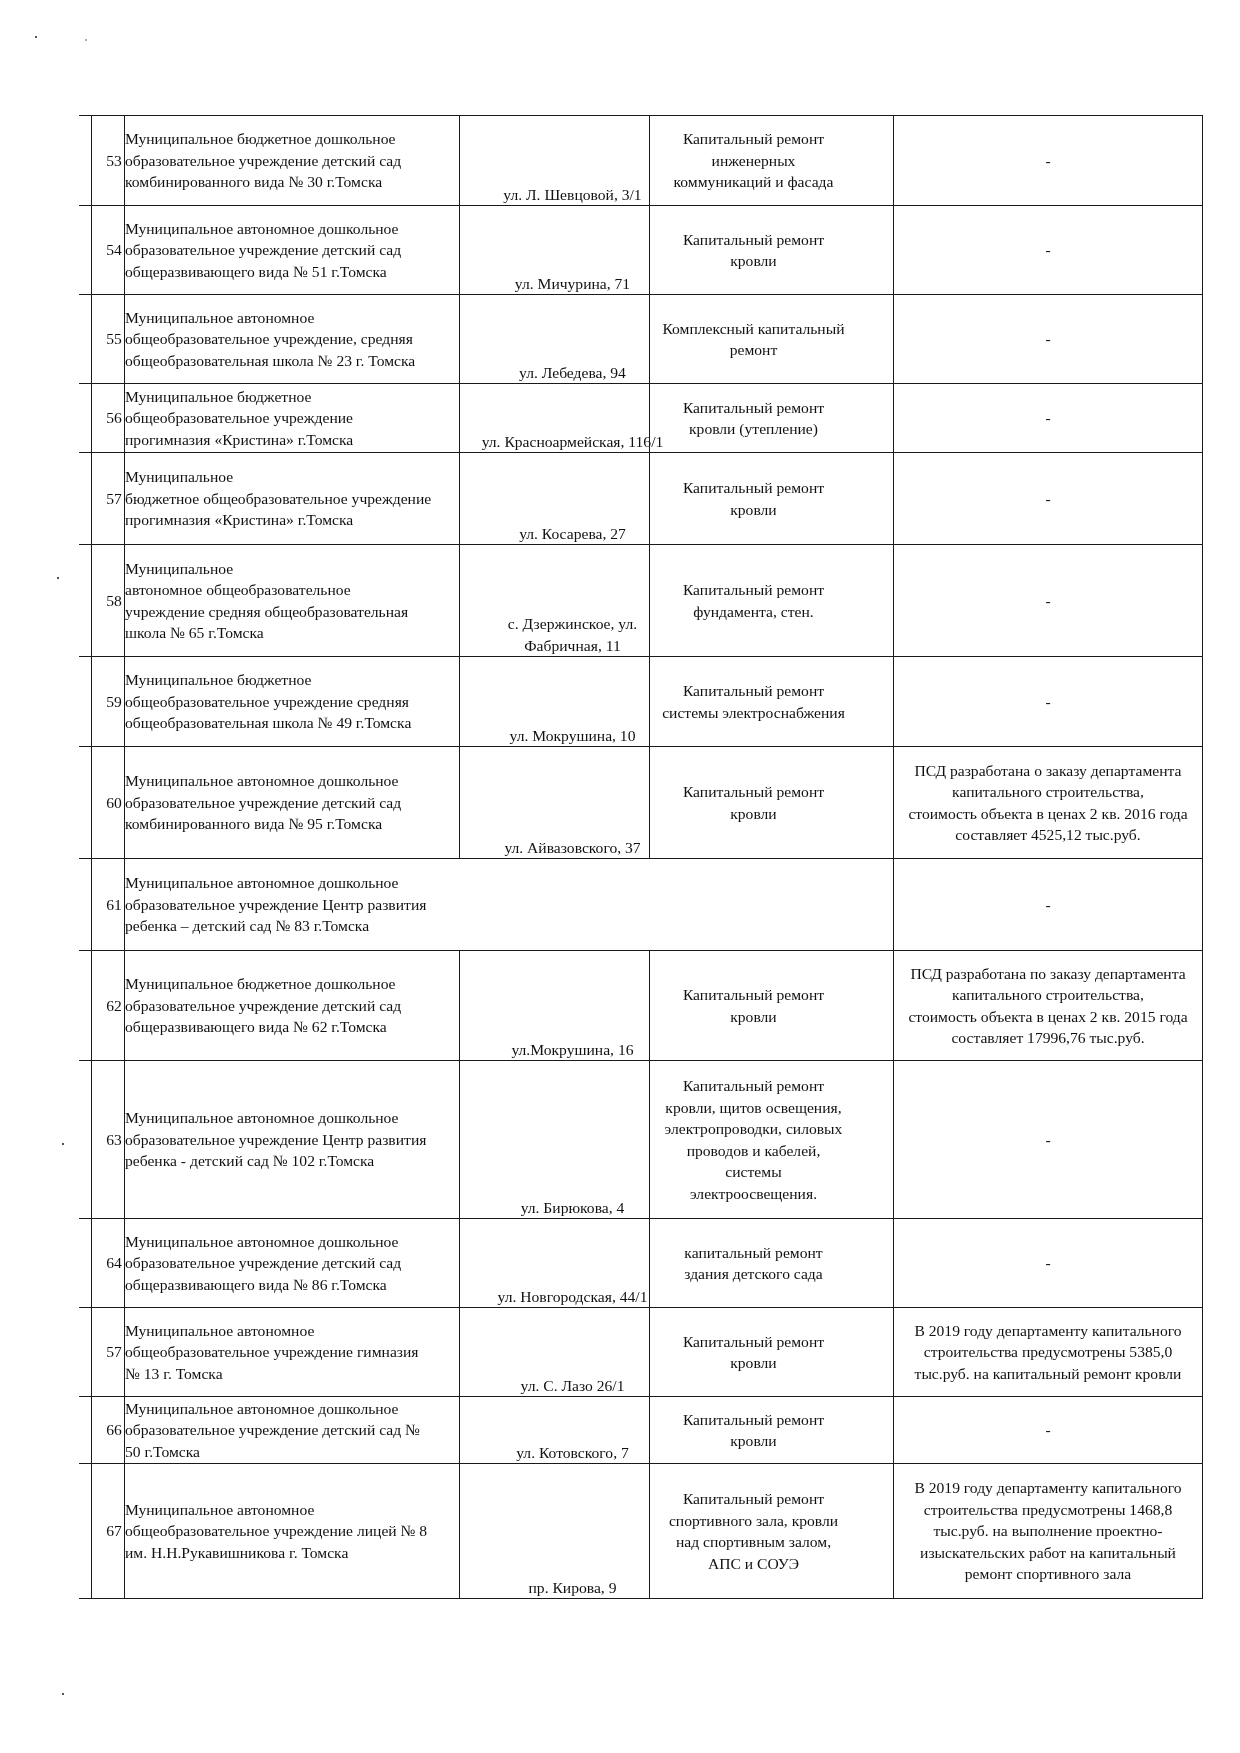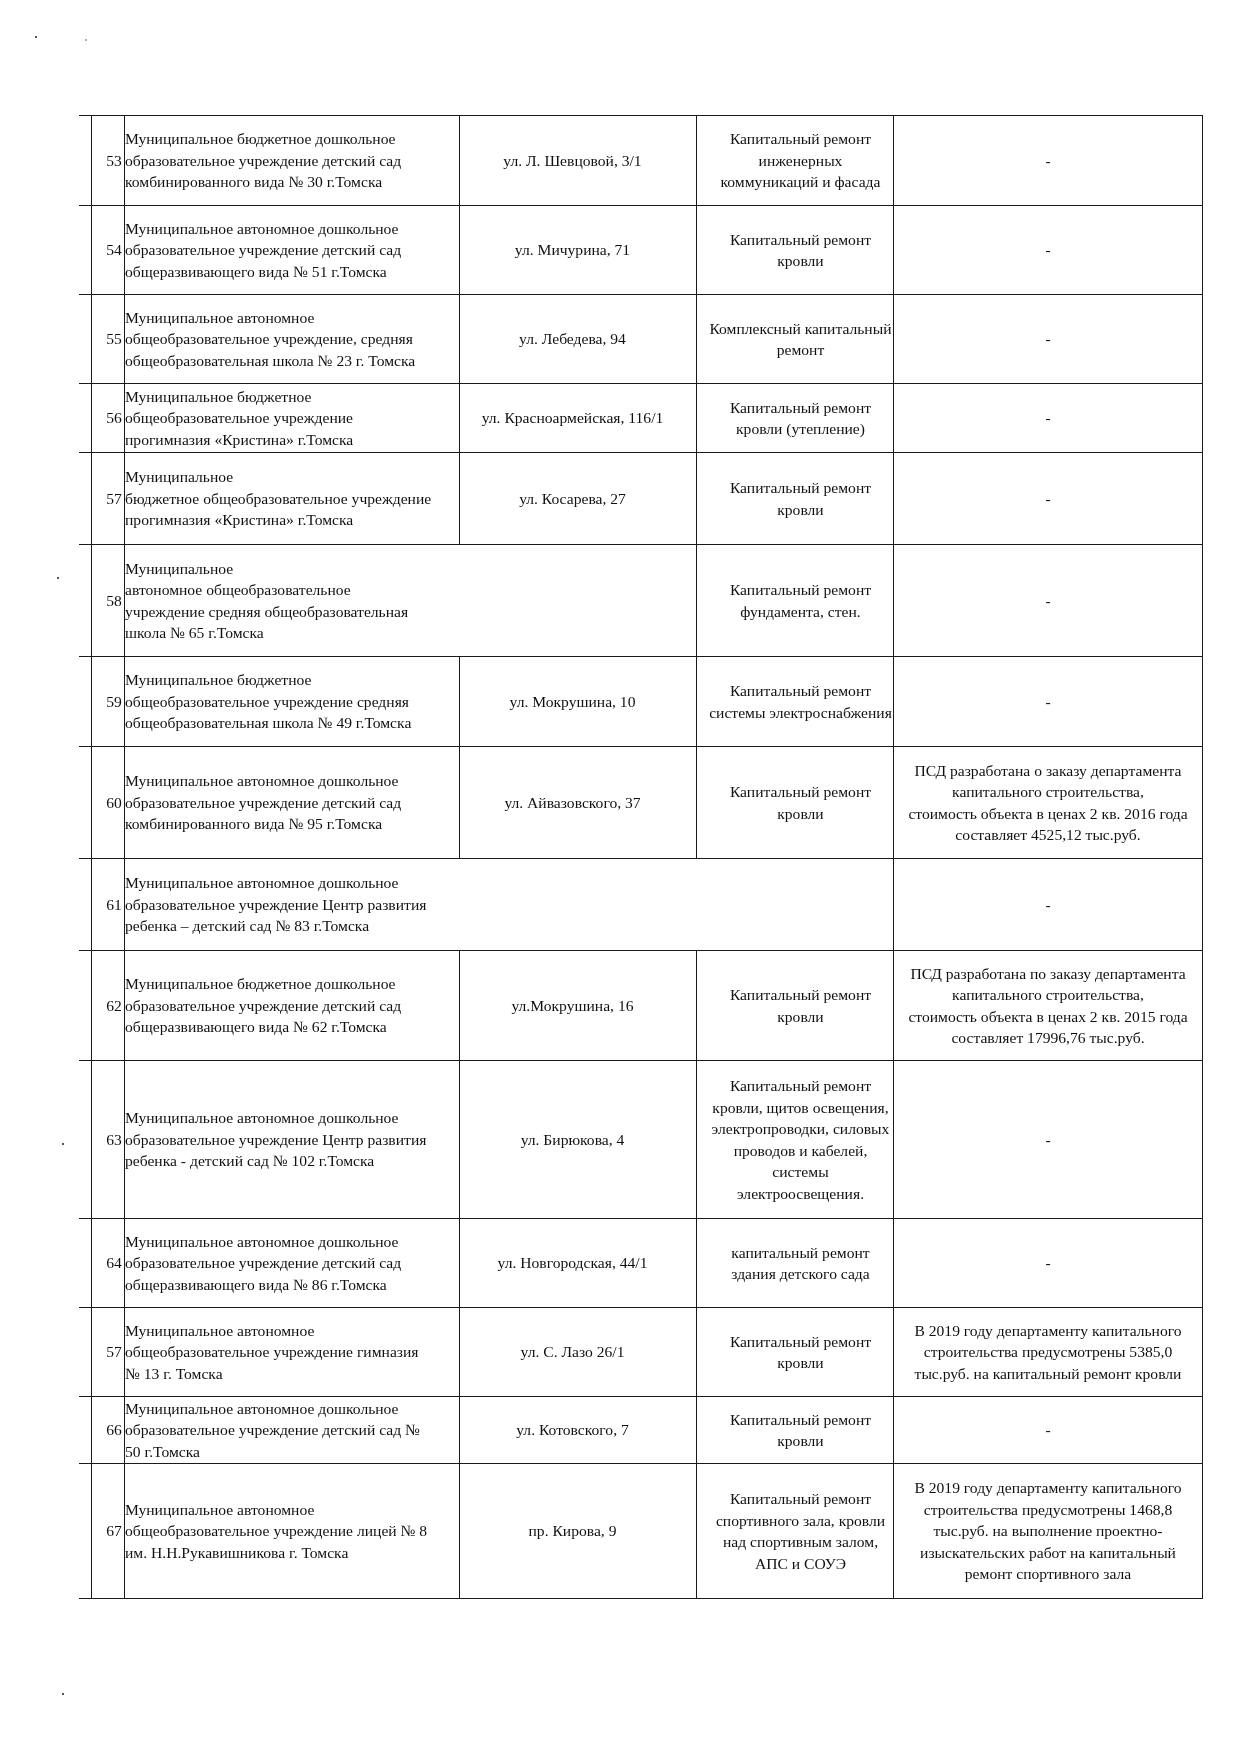--- a/index.html
+++ b/index.html
@@ -9,22 +9,22 @@
   .speck { position: absolute; width: 2px; height: 2px; background: #555; }
   .grid { position: absolute; left: 79px; top: 115px; width: 1124px; height: 1484px; }
   .row { position: absolute; left: 0; width: 1124px; border-bottom: 1.6px solid #1a1a1a; box-sizing: border-box; }
   .row:first-child { border-top: 1.6px solid #1a1a1a; }
   .cell { position: absolute; top: 0; bottom: 0; box-sizing: border-box;
           border-left: 1.6px solid #1a1a1a; display: flex; align-items: center;
           font-size: 15.6px; line-height: 21.5px; }
   .cell.last { border-right: 1.6px solid #1a1a1a; }
   .c-num { left: 12px; width: 45px; justify-content: center; }
   .c-name { left: 45px; width: 335px; padding-left: 0; text-align: left; }
-  .c-addr { left: 380px; width: 226px; justify-content: center; text-align: center; padding: 0 4px; }
-  .c-work { left: 617px; width: 208px; justify-content: center; text-align: center; padding: 0 2px; }
+  .c-addr { left: 380px; width: 226px; justify-content: center; text-align: center; padding: 0 4px; align-items: flex-end; }
+  .c-work { left: 570px; width: 208px; justify-content: center; text-align: center; padding: 0 2px; }
   .c-note { left: 814px; width: 310px; justify-content: center; text-align: center; padding: 0 2px; }
   .txt { white-space: pre-line; }
 </style>
 </head>
 <body>
 
 <div class="page">
   <div class="speck" style="left:35px;top:36px;"></div>
   <div class="speck" style="left:85px;top:39px;background:#aaa;"></div>
   <div class="speck" style="left:57px;top:577px;"></div>
@@ -136,20 +136,24 @@
       <div class="row" style="top: 430px; height: 112px;">
         <div class="cell c-num">
           <span class="txt">58</span>
         </div>
         <div class="cell c-name">
           <span class="txt">Муниципальное
 автономное общеобразовательное
 учреждение средняя общеобразовательная
 школа № 65 г.Томска</span>
         </div>
+        <div class="cell c-addr">
+          <span class="txt">с. Дзержинское, ул.
+Фабричная, 11</span>
+        </div>
         <div class="cell c-work">
           <span class="txt">Капитальный ремонт
 фундамента, стен.</span>
         </div>
         <div class="cell c-note last">
           <span class="txt">-</span>
         </div>
       </div>
       <div class="row" style="top: 542px; height: 90px;">
         <div class="cell c-num">

